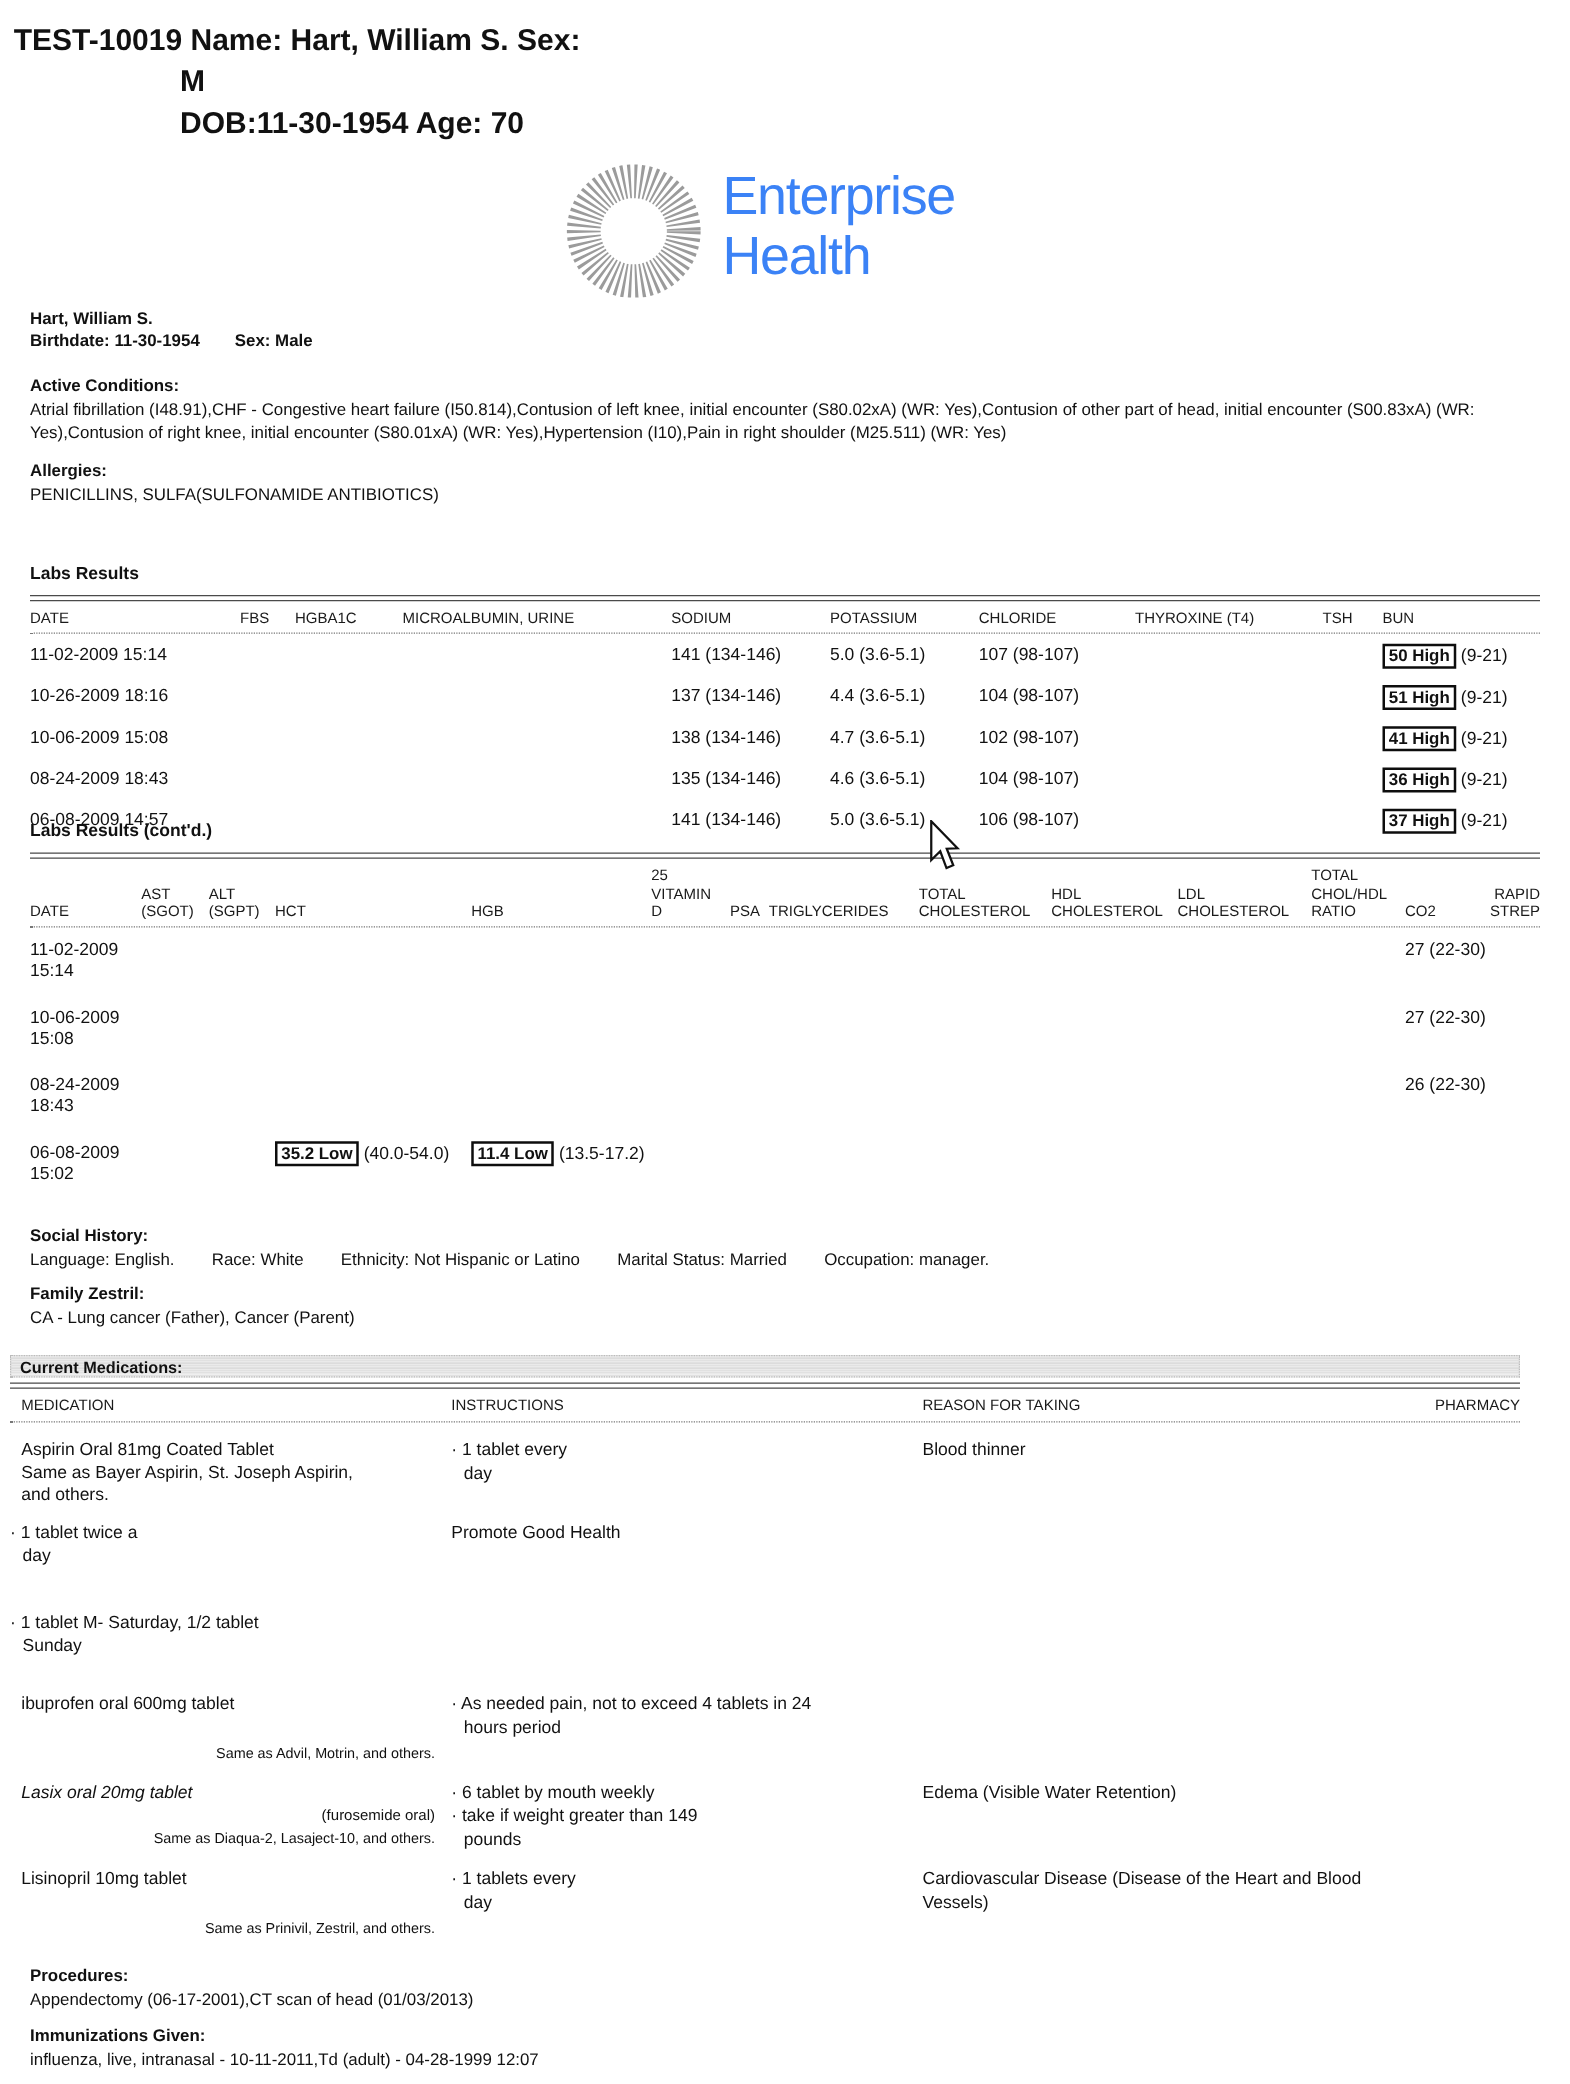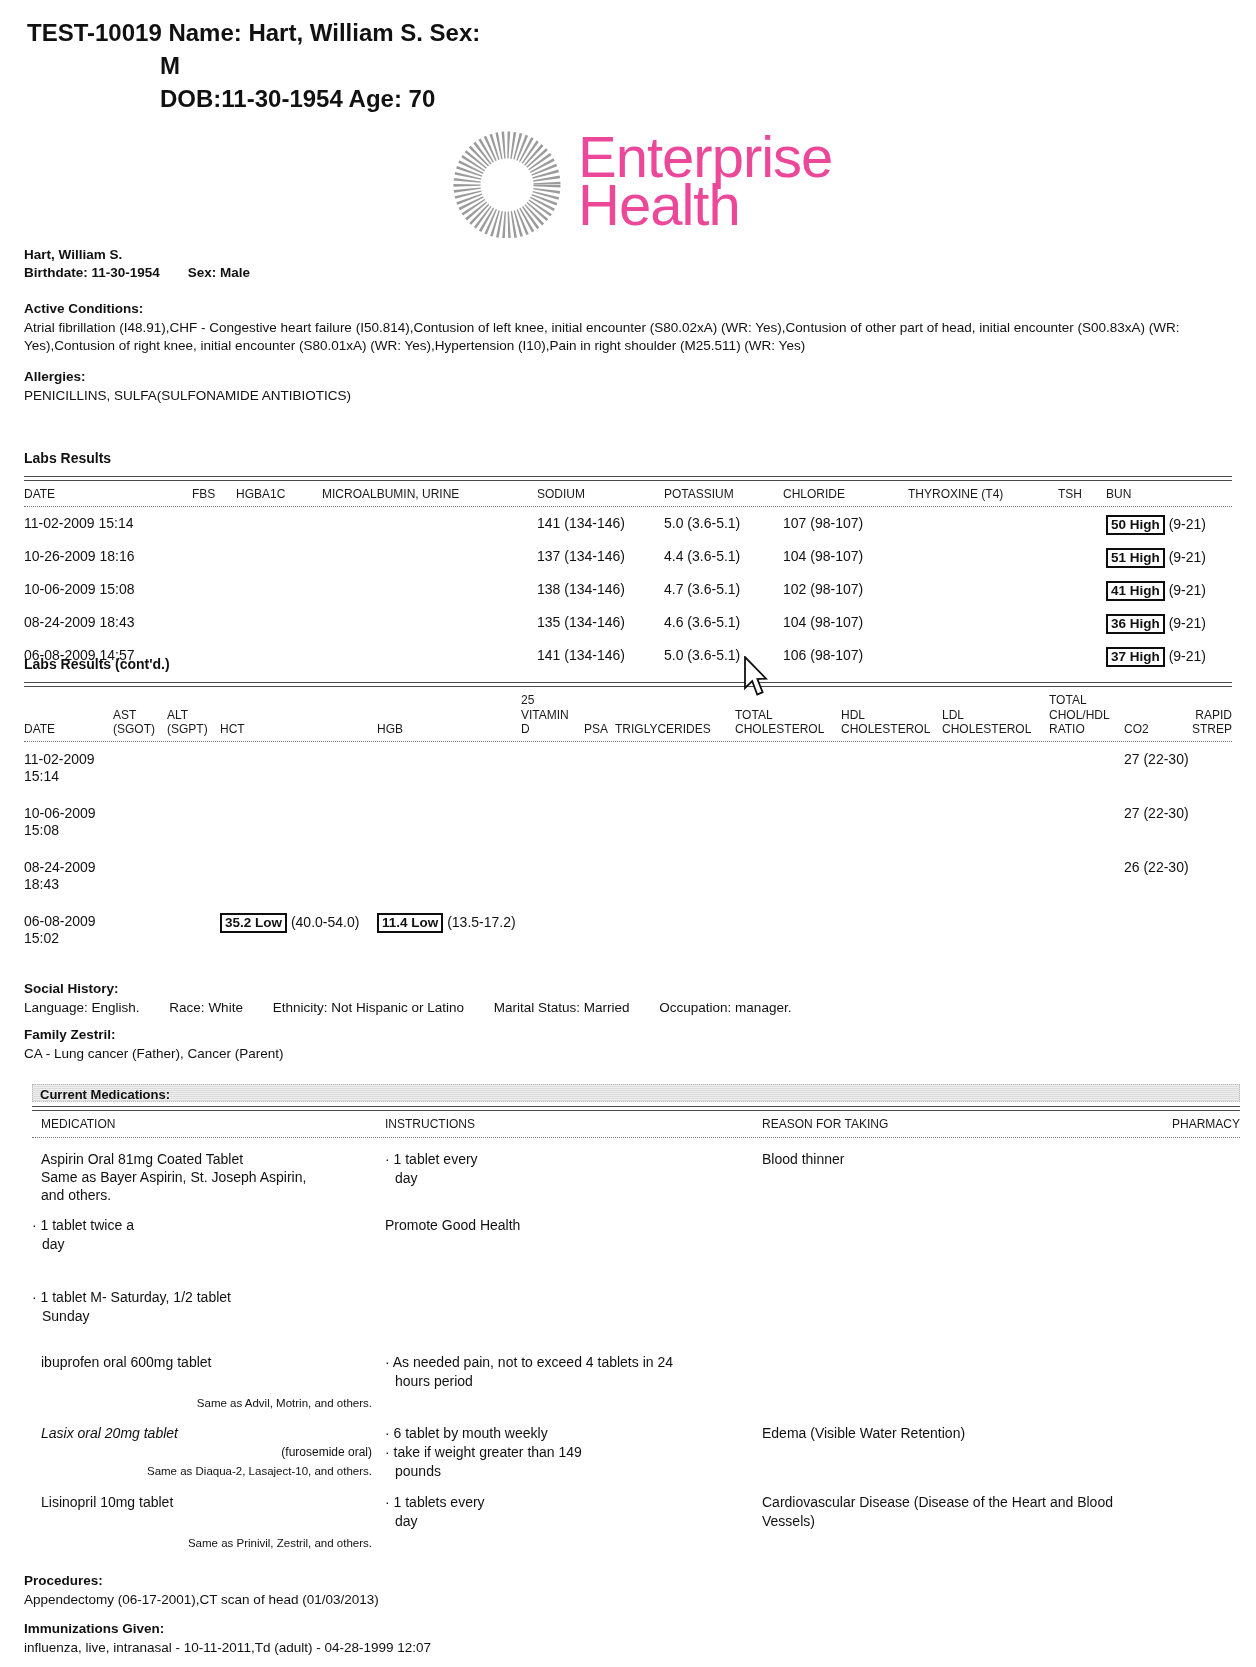--- a/index.html
+++ b/index.html
@@ -1,28 +1,28 @@
 <!DOCTYPE html>
 <html><head>
 <meta charset="utf-8">
 <style>
   html,body{margin:0;padding:0;background:#ffffff;}
   body{width:1256px;height:1667px;font-family:"Liberation Sans", sans-serif;color:#111;}
   .page{position:relative;width:1256px;height:1667px;background:#fff;overflow:hidden;}
   .abs{position:absolute;}
 
   
-  .doc-header{left:27px;top:18px;font-weight:bold;font-size:24px;line-height:30px;}
+  .doc-header{left:11px;top:18px;font-weight:bold;font-size:24px;line-height:30px;}
   .doc-header .l2{position:absolute;left:133px;top:33px;}
   .doc-header .l3{position:absolute;left:133px;top:66px;white-space:nowrap;}
   .doc-header .l1{white-space:nowrap;}
 
   
   .logo-ring{left:452px;top:128px;}
-  .logo-text{left:578px;top:133px;font-size:58px;line-height:48px;color:#ec4899;letter-spacing:-1px;}
+  .logo-text{left:578px;top:133px;font-size:43px;line-height:48px;color:#3b82f6;letter-spacing:-1px;}
 
   
   .patient{left:24px;top:246px;font-size:13.5px;font-weight:bold;line-height:18px;}
   .patient .sex{margin-left:28px;}
 
   .section{left:24px;font-size:13.5px;line-height:18px;}
   .sec-title{font-weight:bold;font-size:13.5px;}
   .sec-text{margin-top:1px;}
 
   .conditions{width:1160px;top:300px;}
@@ -51,21 +51,21 @@
   .g6{grid-column:6}.g7{grid-column:7}.g8{grid-column:8}.g9{grid-column:9}.g10{grid-column:10}
   .g11{grid-column:11}.g12{grid-column:12}.g13{grid-column:13}.g14{grid-column:14}
   .boxed{display:inline-block;border:2px solid #0d0d0d;padding:0 3px;font-weight:bold;font-size:13.5px;line-height:16px;}
 
   
   .social{top:980px;}
   .social .item{margin-right:26px;}
   .family{top:1026px;}
 
   
-  .meds{left:32px;top:1084px;width:1208px;}
+  .meds{left:8px;top:1084px;width:1208px;}
   .meds-bar{height:18px;background:repeating-linear-gradient(0deg,#dcdcdc 0 1px,#efefef 1px 2px);border:1px dotted #bbb;box-sizing:border-box;}
   .meds-bar span{font-weight:bold;font-size:13px;line-height:16px;padding-left:7px;}
   .meds .rule-double{margin-top:4px;}
   .mgrid{display:grid;grid-template-columns:353px 377px 380px 98px;}
   .mh{padding:6px 0 5px 0;}
   .mh .hcell{white-space:nowrap;}
   .mh .hcell:first-child{padding-left:9px;}
   .mh .hcell:last-child{text-align:right;}
   .med-row{box-sizing:border-box;padding-top:12px;align-items:start;}
   .med-name{font-size:14px;line-height:18px;padding-left:9px;}

